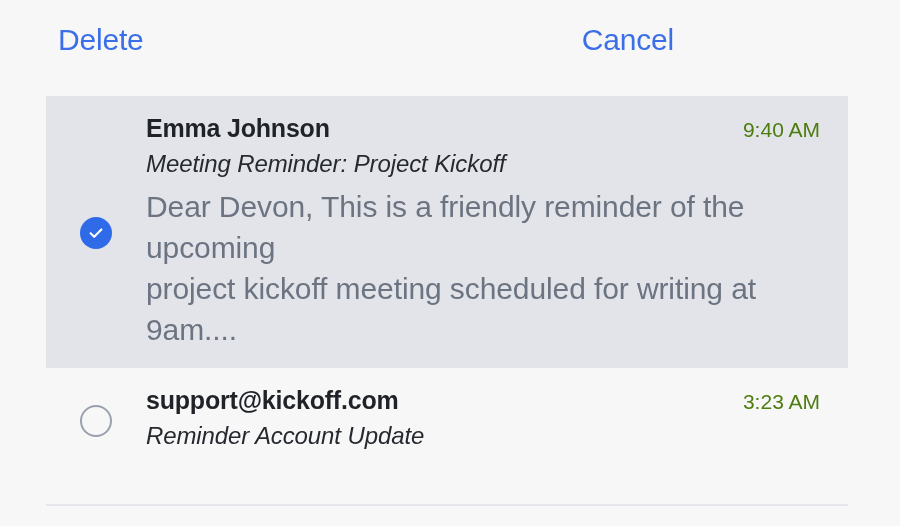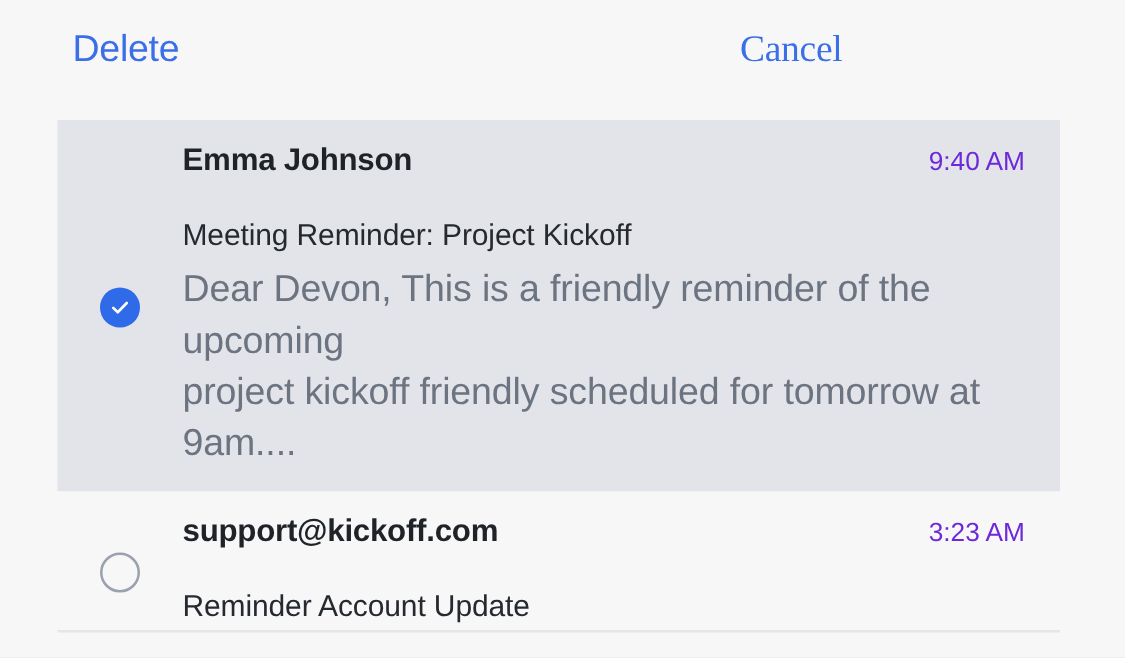--- a/index.html
+++ b/index.html
@@ -41,21 +41,21 @@
     margin: 0;
     font-family: inherit;
     font-size: 30px;
     line-height: 1;
     letter-spacing: -0.2px;
     color: #3b6fe8;
     cursor: pointer;
     white-space: nowrap;
   }
   .action-btn.delete { text-align: left; }
-  .action-btn.cancel { text-align: left; font-family: Liberation Serif, serif; }
+  .action-btn.cancel { text-align: left; }
 
   
   .message-list {
     position: absolute;
     top: 96px;
     left: 46px;
     width: 802px;
   }
   .message-row {
     position: relative;
@@ -116,34 +116,35 @@
     font-weight: 700;
     color: #1f2328;
     letter-spacing: -0.2px;
     line-height: 32px;
     white-space: nowrap;
     overflow: hidden;
     text-overflow: ellipsis;
   }
   .timestamp {
     font-size: 21px;
-    color: #6d28d9;
+    color: #4d7c0f;
     line-height: 32px;
     white-space: nowrap;
     flex: 0 0 auto;
   }
   .subject {
     font-size: 24px;
     color: #262a2f;
     line-height: 34px;
-    margin-top: 26px;
+    margin-top: 1px;
     letter-spacing: -0.1px;
     white-space: nowrap;
     overflow: hidden;
     text-overflow: ellipsis;
+    font-style: italic;
   }
   .preview {
     font-size: 30px;
     color: #6c7482;
     line-height: 41px;
     margin-top: 5px;
     letter-spacing: -0.1px;
   }
 
   
@@ -177,21 +178,21 @@
         </span>
       </div>
       <div class="message-body">
         <div class="message-head">
           <div class="sender">Emma Johnson</div>
           <div class="timestamp">9:40 AM</div>
         </div>
         <div class="subject">Meeting Reminder: Project Kickoff</div>
         <div class="preview">
           <div>Dear Devon, This is a friendly reminder of the upcoming</div>
-          <div>project kickoff friendly scheduled for tomorrow at 9am....</div>
+          <div>project kickoff meeting scheduled for writing at 9am....</div>
         </div>
       </div>
     </div>
 
     <div class="message-row">
       <div class="select-col">
         <span class="check-circle unchecked"></span>
       </div>
       <div class="message-body">
         <div class="message-head">

